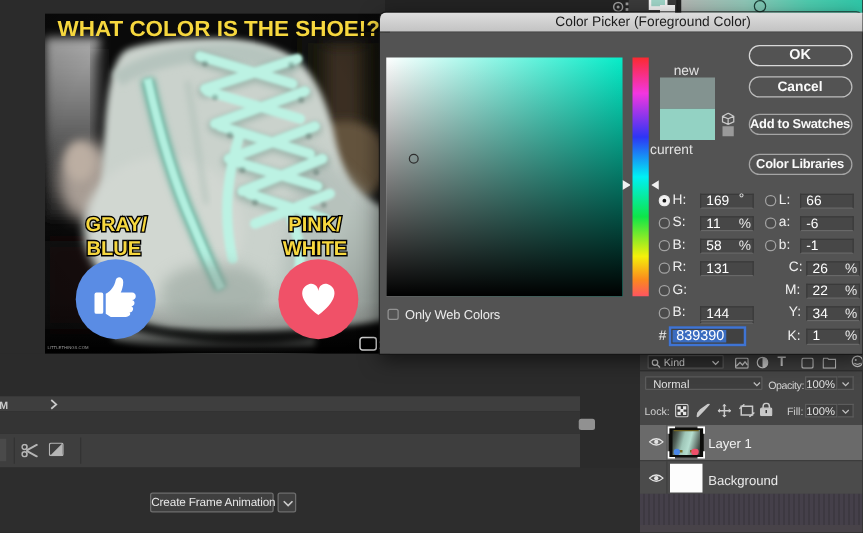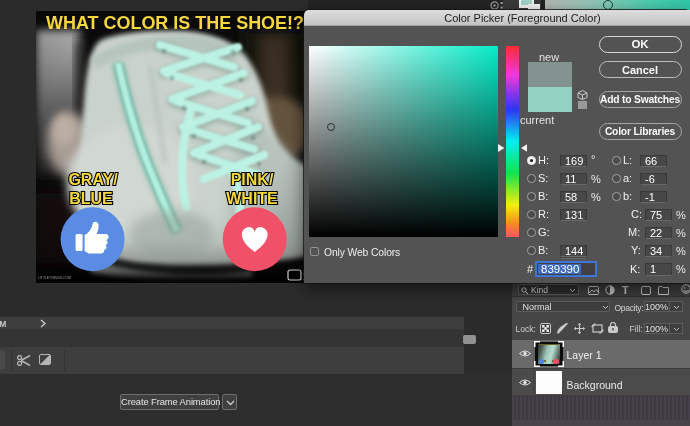--- a/index.html
+++ b/index.html
@@ -333,21 +333,21 @@
       <div class="abs" style="left:294.5px;top:34.5px;width:83px;height:17px;border:1px solid #bdbdbd;border-radius:8.5px;color:#fafafa;font-size:11px;font-weight:bold;text-align:center;line-height:16px;white-space:nowrap;">Cancel</div>
       <div class="abs" style="left:294.5px;top:65px;width:83px;height:17px;border:1px solid #a5a5a5;border-radius:8.5px;color:#fafafa;font-size:10.3px;letter-spacing:-0.2px;font-weight:bold;text-align:center;line-height:16px;white-space:nowrap;">Add to Swatches</div>
       <div class="abs" style="left:294.5px;top:96.5px;width:83px;height:17px;border:1px solid #a5a5a5;border-radius:8.5px;color:#fafafa;font-size:10.3px;letter-spacing:-0.2px;font-weight:bold;text-align:center;line-height:16px;white-space:nowrap;">Color Libraries</div>
 
       <div id="values">
         <style>
           .radio { position:absolute; width:8.5px; height:8.5px; border:1px solid #a2a2a2; border-radius:50%; background:#4b4b4b; }
           .radio.sel { border:1px solid #e8e8e8; background:#f2f2f2; }
           .radio.sel::after { content:""; position:absolute; left:1.75px; top:1.75px; width:3px; height:3px; border-radius:50%; background:#161616; }
           .vlab { position:absolute; font-size:11px; color:#f0f0f0; }
-          .vbox { position:absolute; width:27px; height:12.5px; background:#474747; border:1px solid #3a3a3a; border-bottom-color:#686868; font-size:11px; color:#fff; padding-left:4px; line-height:11.5px; }
+          .vbox { position:absolute; width:43px; height:12.5px; background:#474747; border:1px solid #3a3a3a; border-bottom-color:#686868; font-size:11px; color:#fff; padding-left:4px; line-height:11.5px; }
           .vunit { position:absolute; font-size:11px; color:#e8e8e8; }
         </style>
         <div class="radio sel" style="left:223px;top:130px;"></div>
         <div class="vlab" style="left:234px;top:128px;">H:</div>
         <div class="vbox" style="left:256px;top:128.5px;">169</div>
         <div class="vunit" style="left:287px;top:127px;">°</div>
         <div class="radio" style="left:223px;top:148px;"></div>
         <div class="vlab" style="left:234px;top:146px;">S:</div>
         <div class="vbox" style="left:256px;top:146.5px;">11</div>
         <div class="vunit" style="left:287px;top:147px;">%</div>
@@ -371,21 +371,21 @@
         <div class="radio" style="left:308px;top:130px;"></div>
         <div class="vlab" style="left:319px;top:128px;">L:</div>
         <div class="vbox" style="left:336px;top:128.5px;">66</div>
         <div class="radio" style="left:308px;top:148px;"></div>
         <div class="vlab" style="left:319px;top:146px;">a:</div>
         <div class="vbox" style="left:336px;top:146.5px;">-6</div>
         <div class="radio" style="left:308px;top:166px;"></div>
         <div class="vlab" style="left:319px;top:164px;">b:</div>
         <div class="vbox" style="left:336px;top:164.5px;">-1</div>
         <div class="vlab" style="left:327px;top:182px;">C:</div>
-        <div class="vbox" style="left:341px;top:182.5px;">75</div>
+        <div class="vbox" style="left:341px;top:182.5px;">26</div>
         <div class="vunit" style="left:372px;top:183px;">%</div>
         <div class="vlab" style="left:324px;top:200px;">M:</div>
         <div class="vbox" style="left:341px;top:200.5px;">22</div>
         <div class="vunit" style="left:372px;top:201px;">%</div>
         <div class="vlab" style="left:327px;top:218px;">Y:</div>
         <div class="vbox" style="left:341px;top:218.5px;">34</div>
         <div class="vunit" style="left:372px;top:219px;">%</div>
         <div class="vlab" style="left:326px;top:237px;">K:</div>
         <div class="vbox" style="left:341px;top:237px;">1</div>
         <div class="vunit" style="left:372px;top:237px;">%</div>

